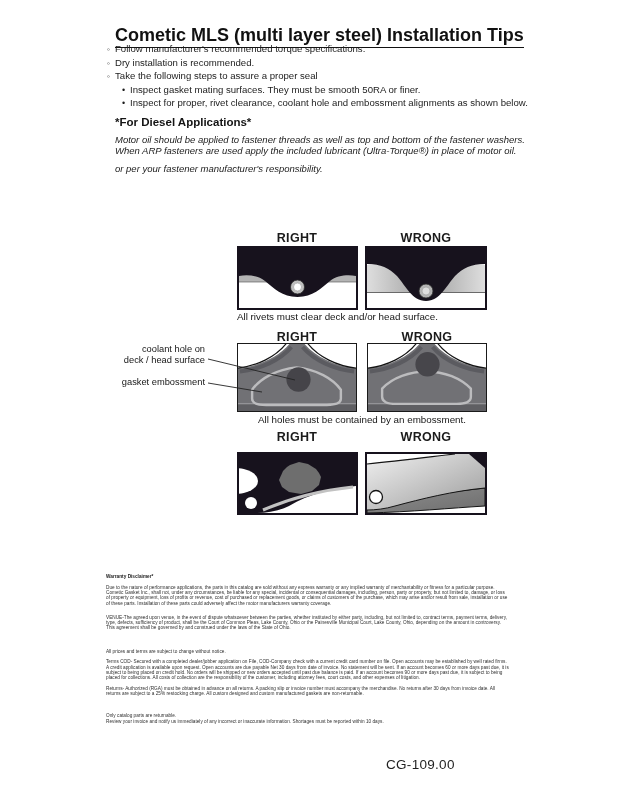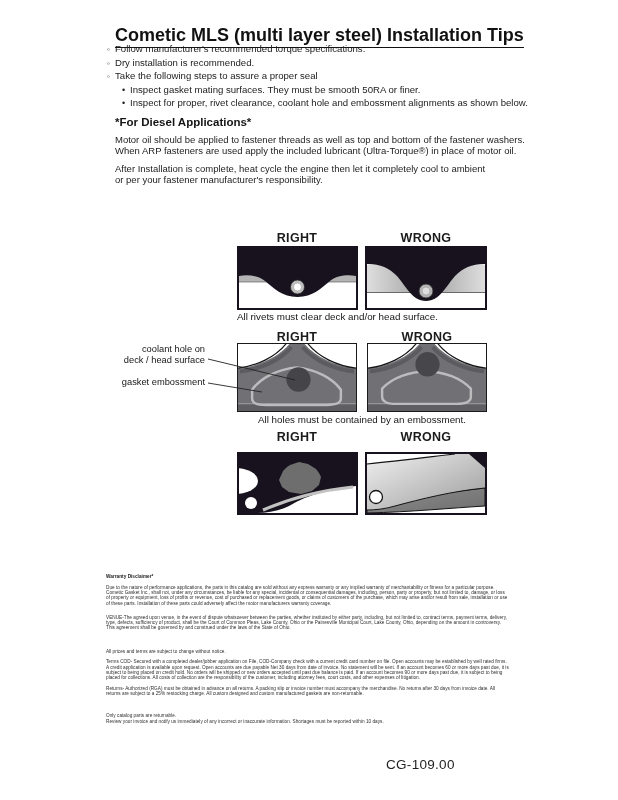--- a/index.html
+++ b/index.html
@@ -20,21 +20,21 @@
     border-bottom:1.6px solid #111;
     padding-bottom:1px;
     white-space:nowrap;
   }
   .bullets{left:107px;top:43px;font-size:9.6px;line-height:12.7px;}
   .b-row{display:flex;align-items:baseline;white-space:nowrap;}
   .b-mark{width:8px;font-size:8px;flex:0 0 8px;}
   .b-row.sub{margin-left:15px;}
   .b-mark2{width:8px;font-size:9px;flex:0 0 8px;}
   .diesel-heading{left:115px;top:116px;font-size:11.5px;font-weight:bold;color:#141414;white-space:nowrap;}
-  .body-lines{font-size:9.5px;line-height:10.8px;}
+  .body-lines{font-size:9.5px;line-height:10.8px;font-style:italic;}
   .body-lines div{white-space:nowrap;}
   .p1{left:115px;top:135px;}
   .p2{left:115px;top:164px;}
   .note{left:115px;top:205px;font-size:9.5px;white-space:nowrap;}
   .dlabel{
     font-size:12.5px;font-weight:700;letter-spacing:.3px;color:#1b1b1b;
     width:70px;text-align:center;white-space:nowrap;
   }
   .dbox{background:#fff;box-sizing:border-box;}
   .dbox.thick{border:2px solid #17121d;}
@@ -90,21 +90,20 @@
       <span>Inspect for proper, rivet clearance, coolant hole and embossment alignments as shown below.</span>
     </div>
   </div>
 
   <div class="abs diesel-heading">*For Diesel Applications*</div>
   <div class="abs body-lines p1">
     <div>Motor oil should be applied to fastener threads as well as top and bottom of the fastener washers.</div>
     <div>When ARP fasteners are used apply the included lubricant (Ultra-Torque®) in place of motor oil.</div>
   </div>
   <div class="abs body-lines p2">
-    <div>After Installation is complete, heat cycle the engine then let it completely cool to ambient</div>
     <div>or per your fastener manufacturer's responsibility.</div>
   </div>
 
   <div class="abs dlabel" style="left:262px;top:231px;">RIGHT</div>
   <div class="abs dlabel" style="left:391px;top:231px;">WRONG</div>
 
   <div class="abs dbox thick" style="left:237px;top:246px;width:121px;height:64px;">
     <svg viewBox="0 0 117 60" preserveAspectRatio="none">
       <rect x="0" y="26" width="117" height="8" fill="#b4b4b4"></rect>
       <rect x="0" y="33.6" width="117" height="1" fill="#6a6a6a"></rect>

